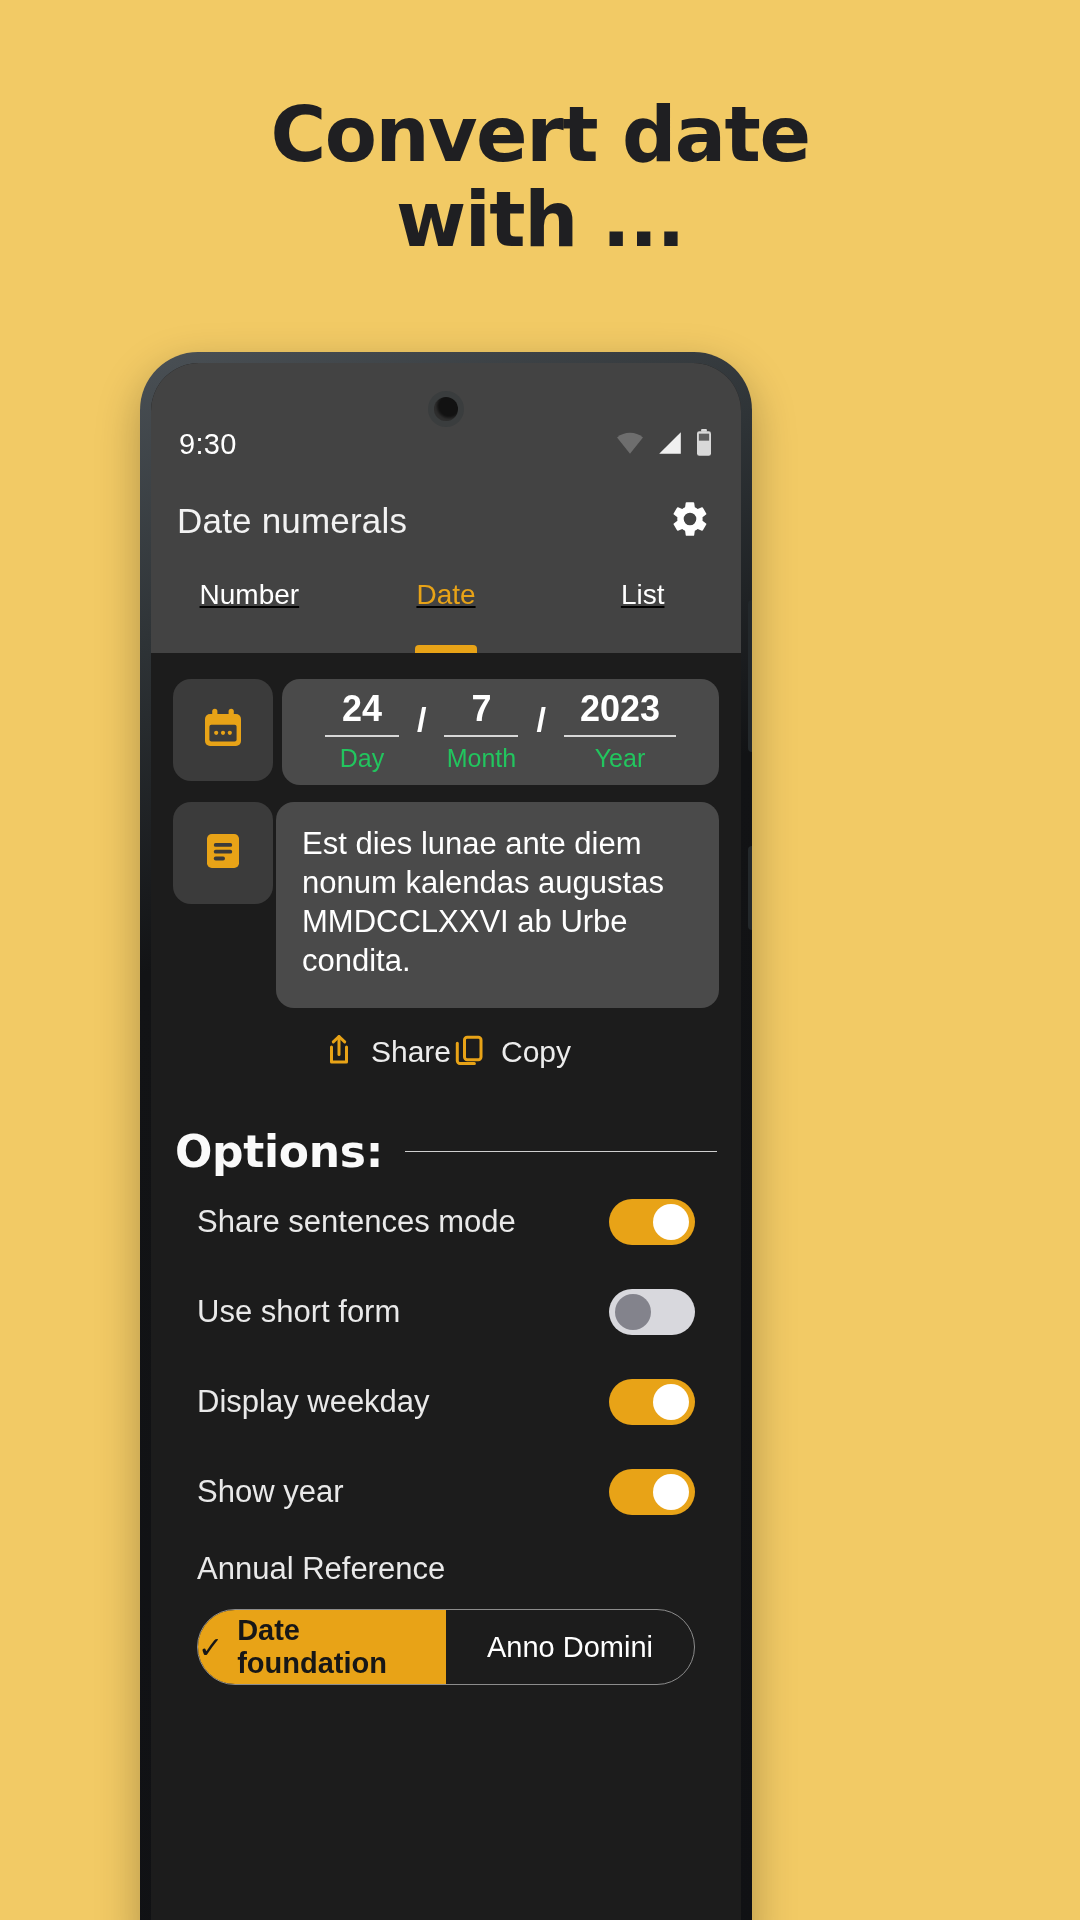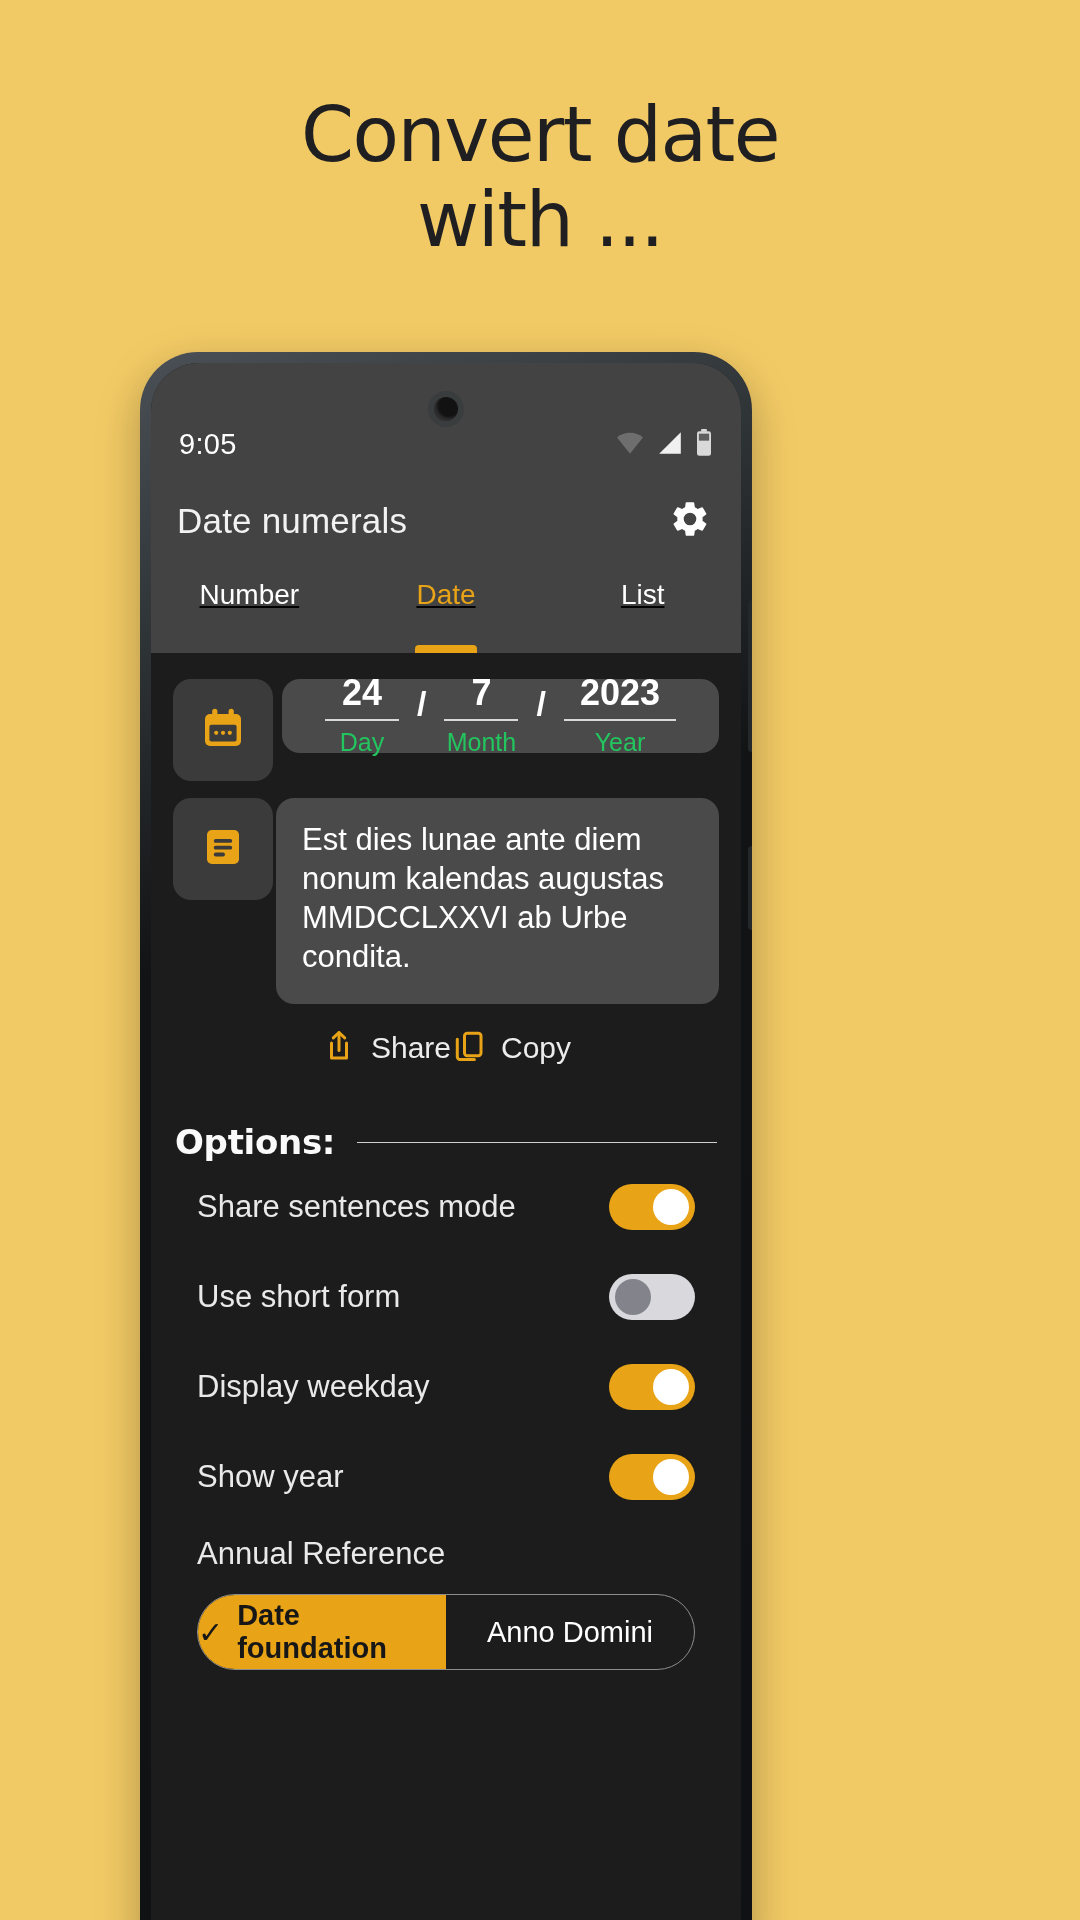--- a/index.html
+++ b/index.html
@@ -19,21 +19,21 @@
 
   
   .promo-headline {
     position: absolute;
     top: 92px;
     left: 0;
     width: 1080px;
     text-align: center;
     color: #1f1f22;
     font-family: "DejaVu Sans", "Liberation Sans", sans-serif;
-    font-weight: normal;
+    font-weight: bold;
     font-size: 76px;
     line-height: 1.12;
     letter-spacing: -1.5px;
   }
   .promo-headline .line { display: block; }
 
   
   .phone {
     position: absolute;
     left: 140px;
@@ -171,21 +171,21 @@
     border-radius: 18px;
     background: #3b3b3b;
     display: flex;
     align-items: center;
     justify-content: center;
     flex: none;
     cursor: pointer;
   }
   .date-fields {
     flex: 1;
-    height: 74px;
+    height: 106px;
     border-radius: 18px;
     background: #4a4a4a;
     display: flex;
     align-items: center;
     justify-content: center;
     gap: 4px;
     padding: 0 16px;
   }
   .date-field {
     display: flex;
@@ -252,21 +252,21 @@
     display: flex;
     align-items: center;
     gap: 22px;
     margin-top: 54px;
     padding: 0 2px;
   }
   .options-title {
     color: #fafafa;
     font-family: "DejaVu Sans", "Liberation Sans", sans-serif;
     font-weight: bold;
-    font-size: 34px;
+    font-size: 44px;
     letter-spacing: -0.3px;
     white-space: nowrap;
   }
   .options-rule {
     flex: 1;
     height: 1px;
     background: #cfcfcf;
   }
 
   
@@ -345,21 +345,21 @@
 
 <div class="phone">
 
   <div class="side-btn power"></div>
   <div class="side-btn vol"></div>
 
   <div class="phone-inner">
 
     <div class="status-bar">
       <div class="punch-hole"></div>
-      <div class="status-time">9:05</div>
+      <div class="status-time">9:30</div>
       <div class="status-icons">
         <span>
           <svg width="30" height="24" viewBox="0 0 24 20">
             <path d="M12 19 L1.2 5.4 A17 17 0 0 1 22.8 5.4 Z" fill="#6e6e6e"></path>
           </svg>
         </span>
         <span>
           <svg width="28" height="24" viewBox="0 0 22 20">
             <path d="M20 1 L20 19 L2 19 Z" fill="#f0f0f0"></path>
           </svg>

